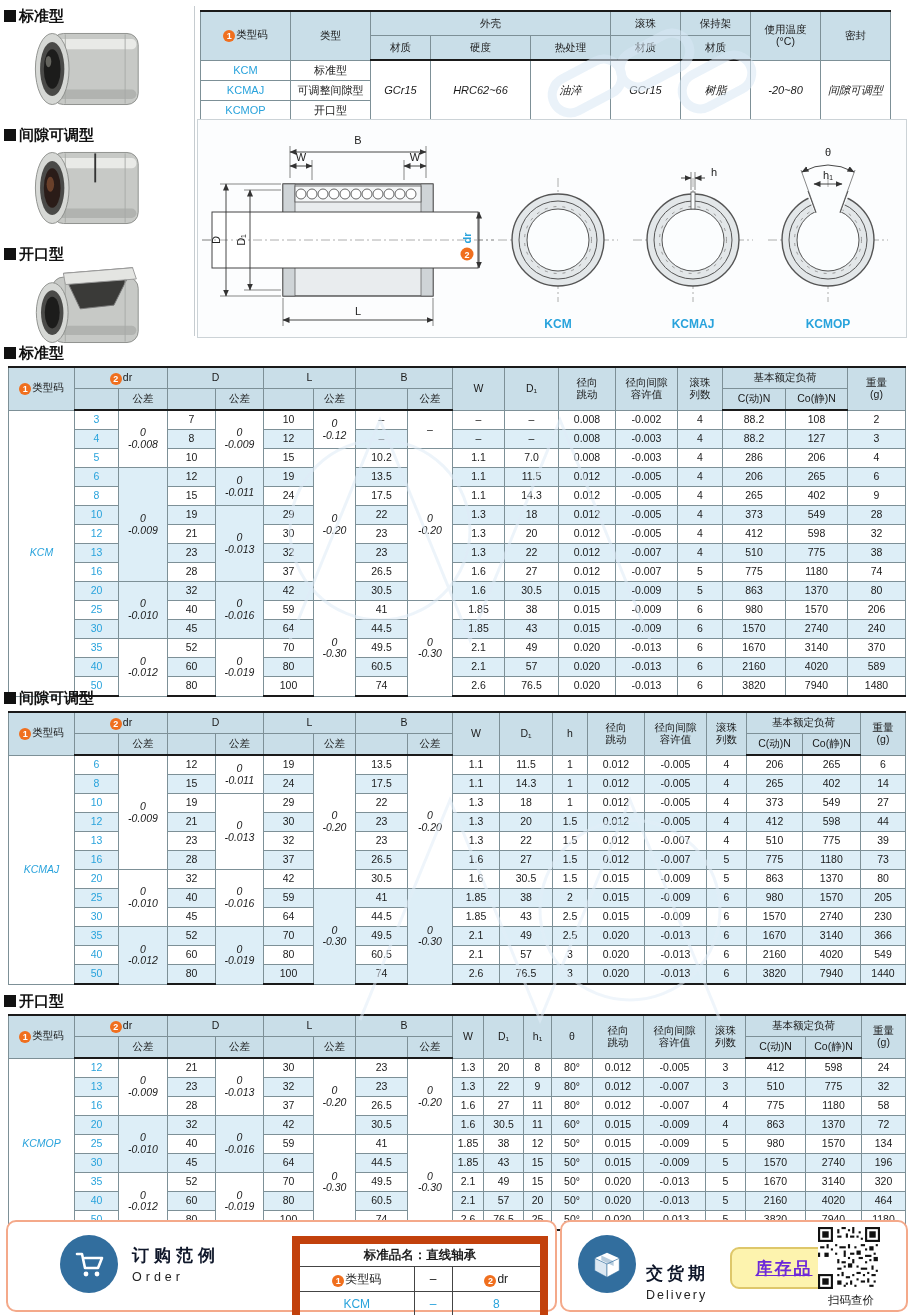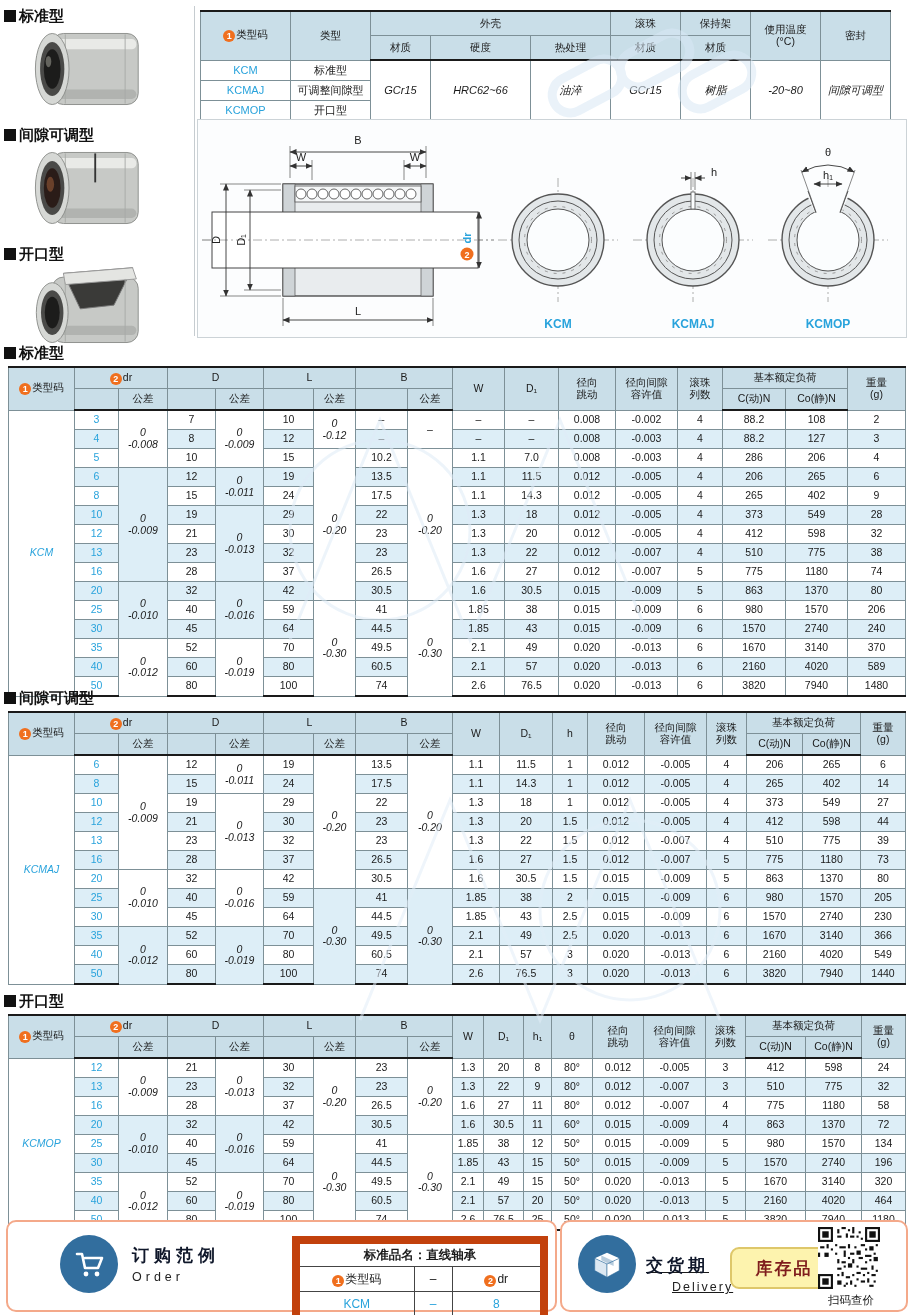--- a/index.html
+++ b/index.html
@@ -42,21 +42,21 @@
   .foot-label-cn{font-size:17px;font-weight:bold;letter-spacing:5px;color:#0f172a;}
   .foot-label-en{font-size:12.5px;letter-spacing:4px;color:#222;margin-top:3px;}
   table.order{border-collapse:collapse;table-layout:fixed;}
   table.order th,table.order td{border:1px solid #444;text-align:center;font-size:12px;padding:0;}
   table.order thead tr:first-child th{font-weight:bold;height:22px;font-size:12.5px;background:#fff;}
   table.order thead tr:last-child th{height:24px;font-weight:normal;background:#fff;}
   table.order td{height:24px;}
   table.order{border:8px solid #c2410c;}
   .stock-badge{position:absolute;width:104px;height:38px;border:2px solid #dec76a;border-radius:9px;
       background:#fdf3ae;font-size:17px;font-weight:bold;display:flex;align-items:center;
-      justify-content:center;letter-spacing:2px;color:#7f1d1d;}
+      justify-content:center;letter-spacing:2px;color:#6d28d9;text-decoration:underline;}
   .qr-caption{font-size:11.5px;color:#222;text-align:center;}
   .wm{pointer-events:none;opacity:.55;}
 </style>
 </head>
 <body>
 
 <div class="abs" style="left:4px;top:6px;width:186px;">
   <div class="side-item">
     <div class="sec-title">
       <span class="sq"></span>
@@ -1066,23 +1066,23 @@
 
 <div class="foot-box" style="left:560px;width:344px;">
   <div class="icon-circle" style="left:16px;top:13px;">
     <svg width="34" height="34" viewBox="0 0 36 36">
       <polygon points="18,6 31,12 18,18 5,12" fill="#fff"></polygon>
       <polygon points="5,12 18,18 18,32 5,25" fill="#dce8f2" stroke="#326e9e" stroke-width="0.6"></polygon>
       <polygon points="31,12 18,18 18,32 31,25" fill="#fff" stroke="#326e9e" stroke-width="0.6"></polygon>
       <polygon points="12,9 25,15 25,20 12,14" fill="#326e9e" opacity="0.35"></polygon>
     </svg>
   </div>
-  <div class="abs" style="left:84px;top:32px;text-decoration:underline;">
+  <div class="abs" style="left:84px;top:40px;">
     <div class="foot-label-cn" style="letter-spacing:4px;">交货期</div>
-    <div class="foot-label-en" style="letter-spacing:2px;margin-left:26px;">Delivery</div>
+    <div class="foot-label-en" style="letter-spacing:2px;">Delivery</div>
   </div>
   <div class="stock-badge" style="left:168px;top:25px;">库存品</div>
   <div class="abs" style="left:256px;top:5px;width:66px;">
     <svg width="62" height="62" viewBox="0 0 29 29">
       <rect x="0" y="0" width="29" height="29" fill="#fff"></rect>
       <g fill="#111">
         <rect x="0" y="0" width="7" height="7"></rect>
           <rect x="22" y="0" width="7" height="7"></rect>
           <rect x="0" y="22" width="7" height="7"></rect>
         <rect x="9" y="1" width="1" height="2"></rect>

